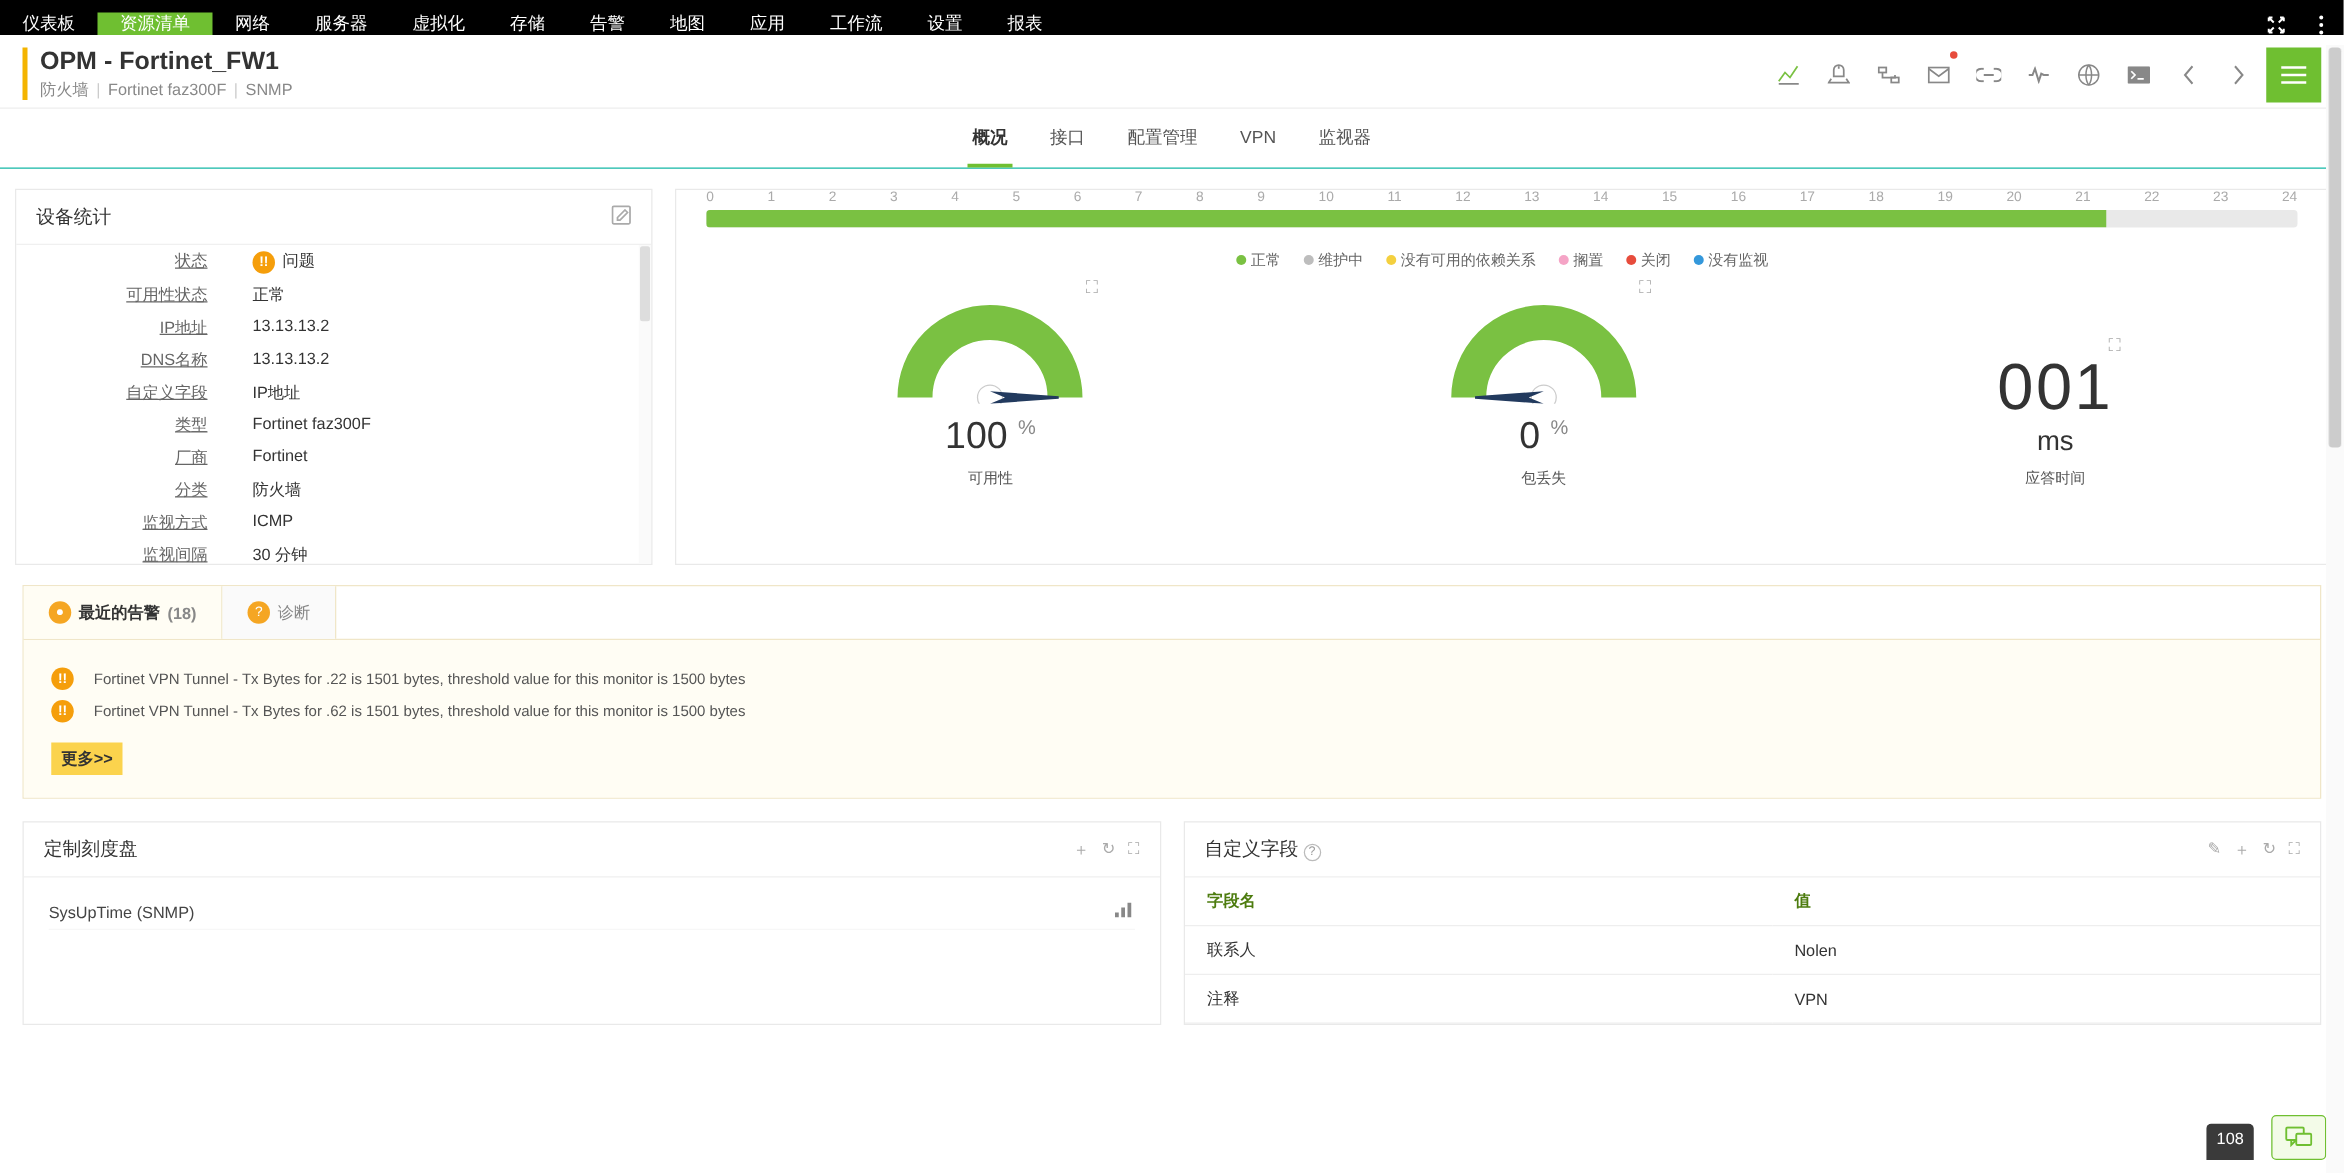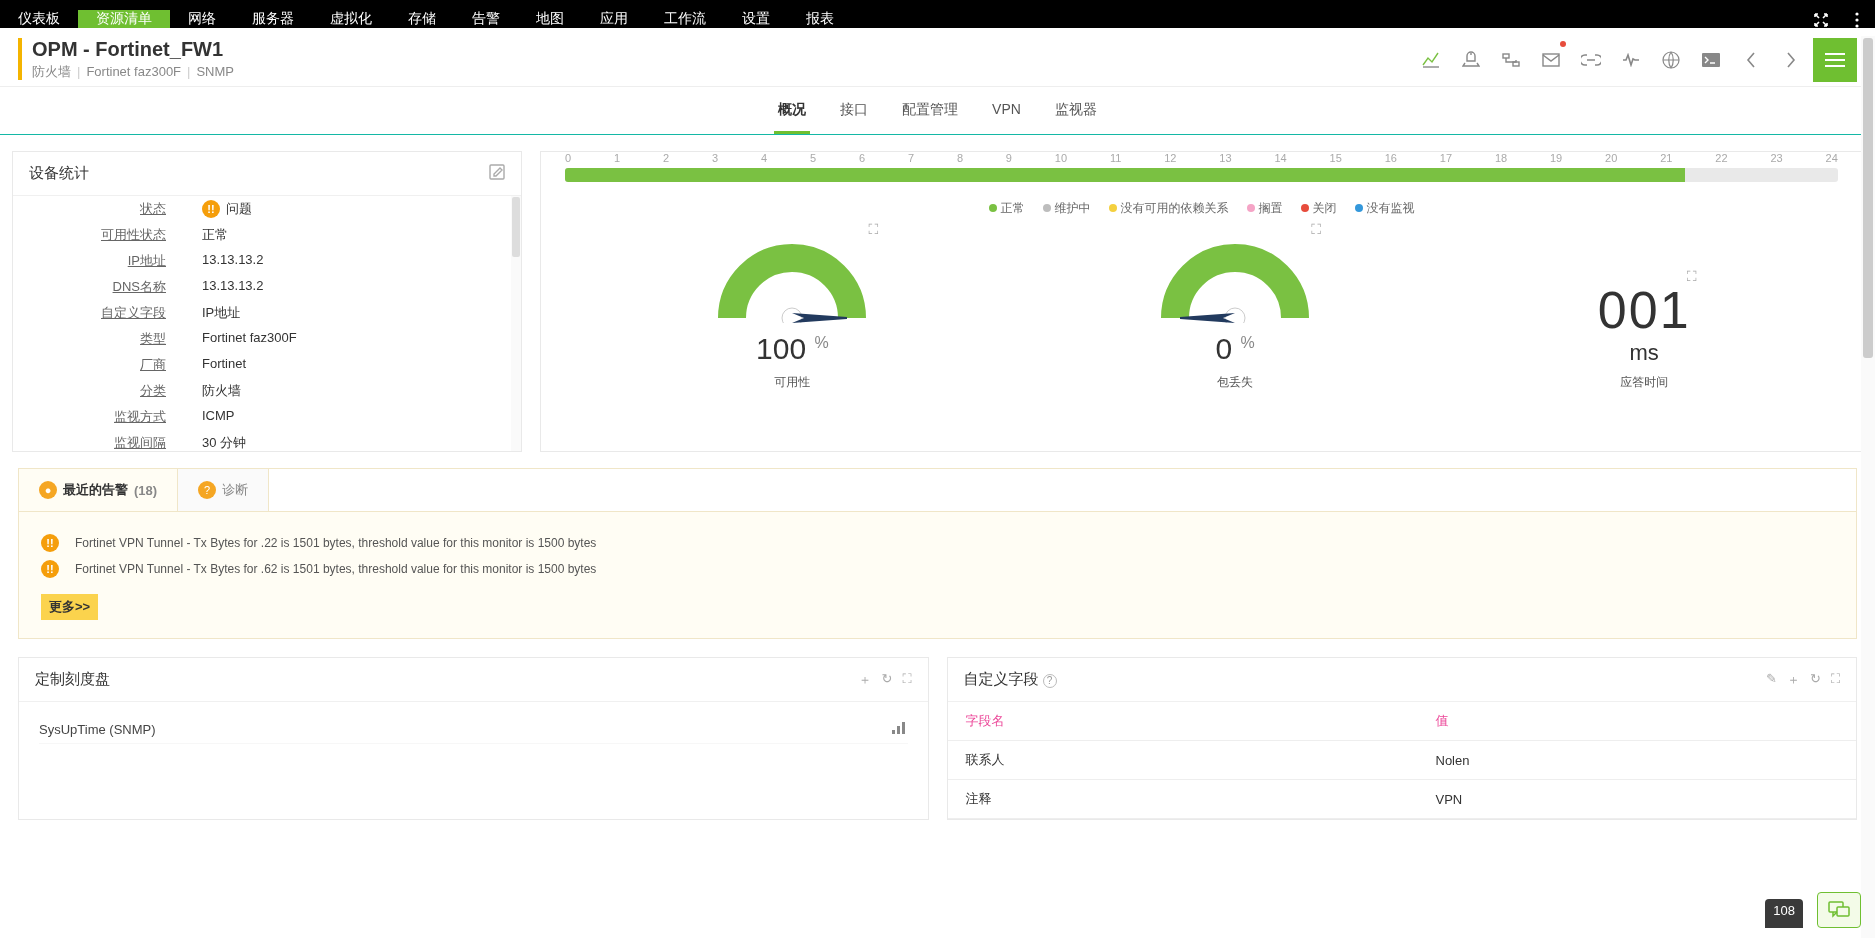--- a/index.html
+++ b/index.html
@@ -63,21 +63,21 @@
 .alerts-body { background:#fffdf4; padding:18px 22px;}
 .alert-line { display:flex; align-items:center; gap:10px; font-size:12px; color:#555; padding:4px 0;}
 .more-btn { display:inline-block; background:#fbd34d; padding:4px 8px; font-size:13px; font-weight:600; margin-top:12px; cursor:pointer;}
 .bottom-row { display:flex; gap:18px; padding:0 18px 18px 18px;}
 .bottom-panel { flex:1; border:1px solid #e9e9e9;}
 .custom-dial-body{ padding:14px 20px;}
 .dial-item { display:flex; align-items:center; font-size:13px; color:#444; padding:6px 0; border-bottom:1px solid #f7f7f7;}
 .dial-item .bars{margin-left:auto; color:#888;}
 .cf-table { width:100%; border-collapse:collapse; }
 .cf-table th, .cf-table td { text-align:left; padding:10px 18px; border-bottom:1px solid #eee; font-size:13px;}
-.cf-table th { font-weight:400; color:#ec4899; }
+.cf-table th { font-weight:700; color:#4d7c0f; }
 .footer-right { position:fixed; bottom:10px; right:14px; display:flex; align-items:flex-end; gap:14px;}
 .badge108 { background:#3a3a3a; color:#fff; border-radius:4px 4px 0 0; padding:5px 8px 2px 8px; font-size:13px; line-height:1; text-align:center;}
 .badge108 small{display:block;font-size:9px;color:#bbb;}
 .chat-box { width:44px; height:36px; border:1px solid #6fbf31; background:#f3fbe8; border-radius:4px; display:flex; align-items:center; justify-content:center; color:#6fbf31;}
 .scroll-track-right{position:fixed;right:0;top:36px;bottom:0;width:14px;background:#fafafa;}
 .scroll-track-right .thumb{width:10px;height:320px;background:#ccc;margin:2px auto;border-radius:3px;}
 .qmark{display:inline-flex;width:14px;height:14px;border:1px solid #bbb;border-radius:50%;font-size:10px;color:#999;align-items:center;justify-content:center;margin-left:4px;}
 </style>
 </head>
 <body>

